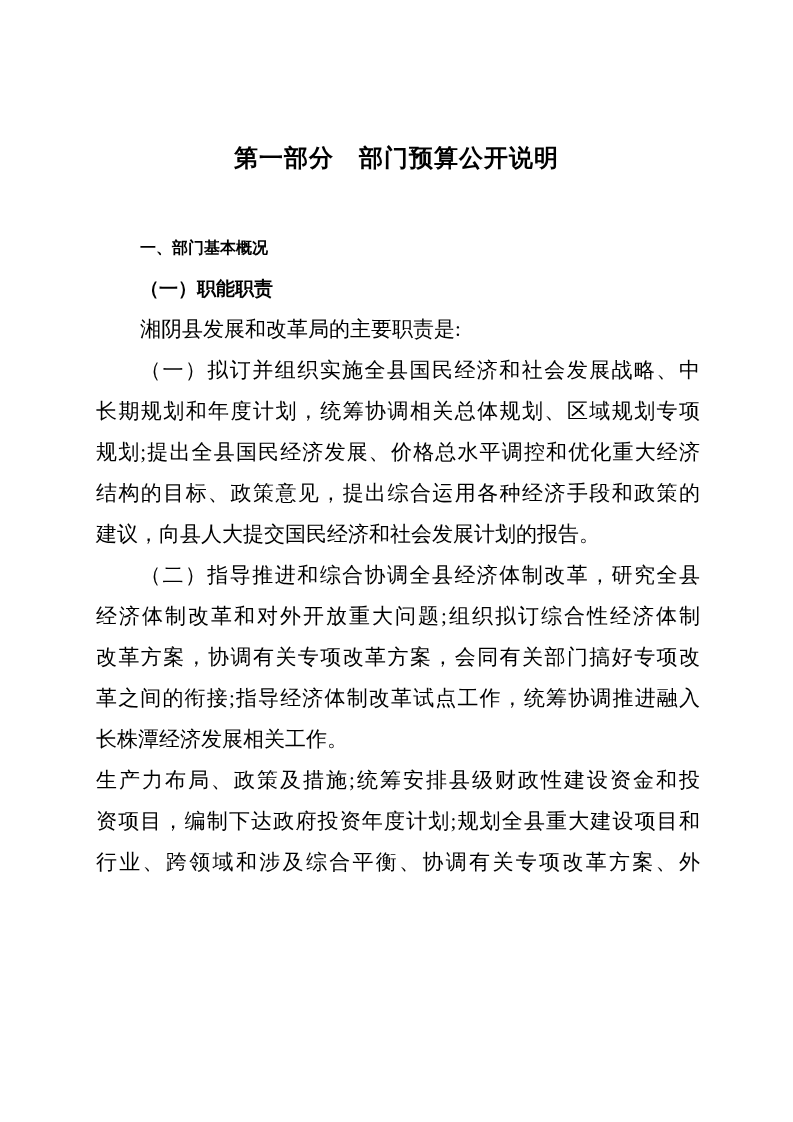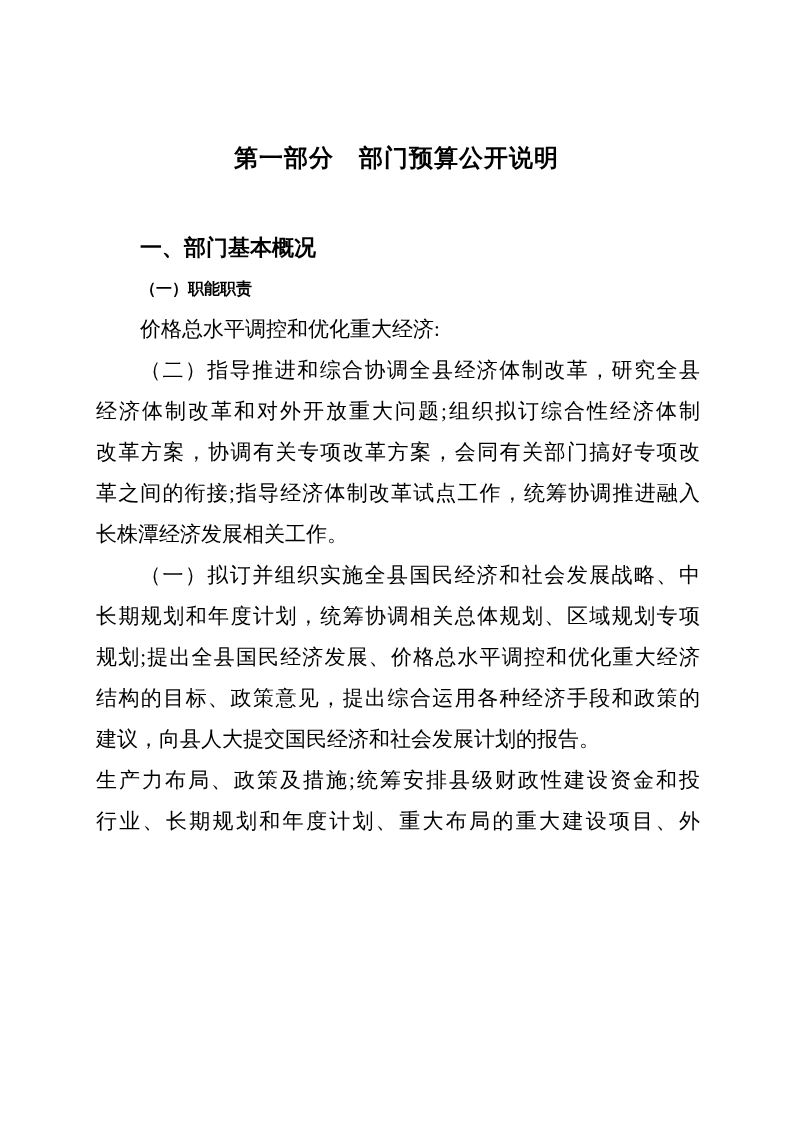--- a/index.html
+++ b/index.html
@@ -33,27 +33,27 @@
     top: 227px;
     left: 96px;
     width: 604px;
     font-family: "Liberation Serif", "DejaVu Serif", serif;
     font-size: 21px;
     line-height: 41px;
   }
   .h1 {
     font-family: "Liberation Sans", "DejaVu Sans", sans-serif;
     font-weight: bold;
-    font-size: 22px;
+    font-size: 16px;
     padding-left: 44px;
   }
   .h2 {
     font-family: "Liberation Sans", "DejaVu Sans", sans-serif;
     font-weight: bold;
-    font-size: 16px;
+    font-size: 19px;
     padding-left: 44px;
   }
   .line {
     text-align: justify;
     text-align-last: justify;
     text-justify: inter-character;
     white-space: normal;
   }
   .line.nojust {
     text-align: left;
@@ -65,35 +65,36 @@
 </style>
 </head>
 <body>
 
 <div class="page">
   <div class="doc-title">第一部分　部门预算公开说明</div>
 
   <div class="content">
     <div class="h1">一、部门基本概况</div>
     <div class="h2">（一）职能职责</div>
-    <div class="line nojust indent">价格总水平调控和优化重大经济:</div>
+    <div class="line nojust indent">湘阴县发展和改革局的主要职责是:</div>
     <div id="paragraphs">
+        <div>
+          <div class="line indent">（一）拟订并组织实施全县国民经济和社会发展战略、中</div>
+          <div class="line">长期规划和年度计划，统筹协调相关总体规划、区域规划专项</div>
+          <div class="line">规划;提出全县国民经济发展、价格总水平调控和优化重大经济</div>
+          <div class="line">结构的目标、政策意见，提出综合运用各种经济手段和政策的</div>
+          <div class="line nojust">建议，向县人大提交国民经济和社会发展计划的报告。</div>
+        </div>
         <div>
           <div class="line indent">（二）指导推进和综合协调全县经济体制改革，研究全县</div>
           <div class="line">经济体制改革和对外开放重大问题;组织拟订综合性经济体制</div>
           <div class="line">改革方案，协调有关专项改革方案，会同有关部门搞好专项改</div>
           <div class="line">革之间的衔接;指导经济体制改革试点工作，统筹协调推进融入</div>
           <div class="line nojust">长株潭经济发展相关工作。</div>
         </div>
         <div>
-          <div class="line indent">（一）拟订并组织实施全县国民经济和社会发展战略、中</div>
-          <div class="line">长期规划和年度计划，统筹协调相关总体规划、区域规划专项</div>
-          <div class="line">规划;提出全县国民经济发展、价格总水平调控和优化重大经济</div>
-          <div class="line">结构的目标、政策意见，提出综合运用各种经济手段和政策的</div>
-          <div class="line nojust">建议，向县人大提交国民经济和社会发展计划的报告。</div>
-        </div>
-        <div>
           <div class="line">生产力布局、政策及措施;统筹安排县级财政性建设资金和投</div>
-          <div class="line">行业、长期规划和年度计划、重大布局的重大建设项目、外</div>
+          <div class="line">资项目，编制下达政府投资年度计划;规划全县重大建设项目和</div>
+          <div class="line">行业、跨领域和涉及综合平衡、协调有关专项改革方案、外</div>
         </div>
       </div>
   </div>
 </div>
 
 </body></html>

